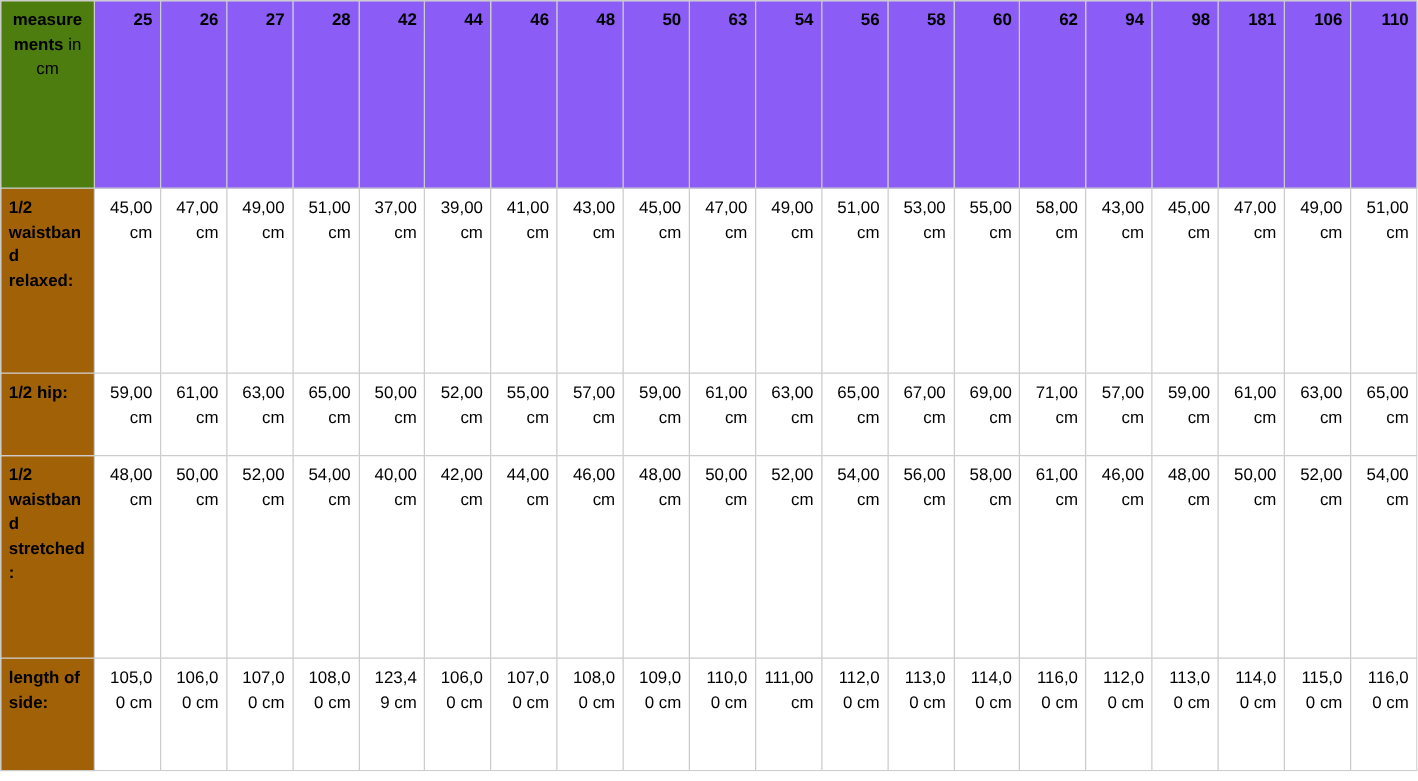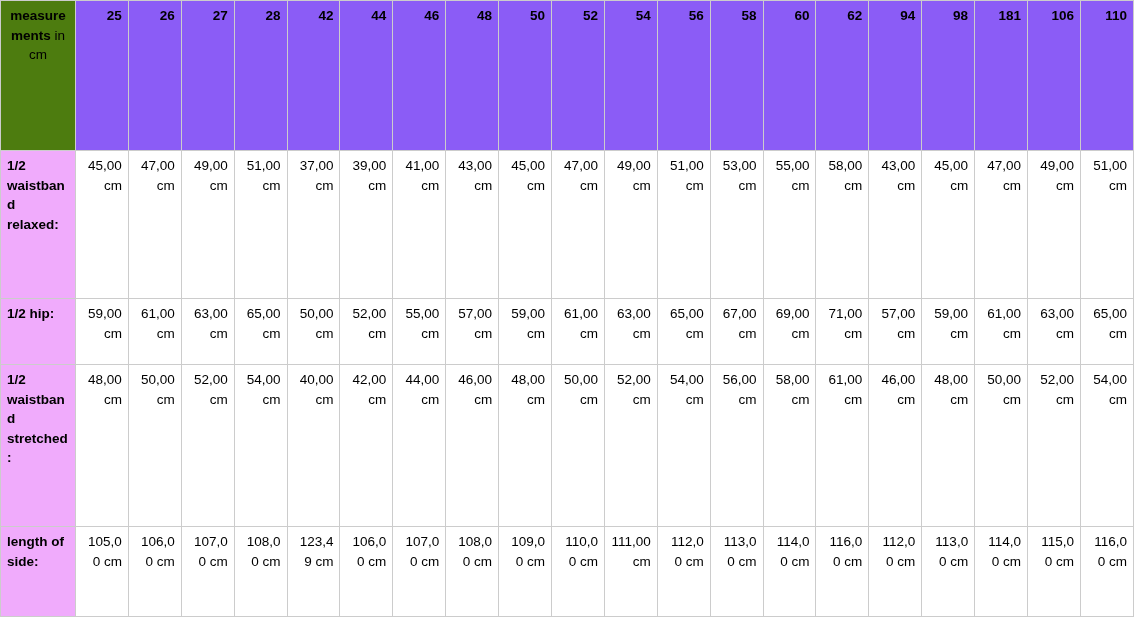--- a/index.html
+++ b/index.html
@@ -23,21 +23,21 @@
     line-height: 1.45;
     vertical-align: top;
     word-wrap: break-word;
     overflow-wrap: anywhere;
   }
   
   #size-table .rowhead {
     width: 62px;
     font-weight: bold;
     text-align: left;
-    background: #f0abfc;
+    background: #a16207;
   }
   
   #size-table .val {
     text-align: right;
     background: #ffffff;
   }
   
   #size-table thead th.colhead {
     font-weight: bold;
     text-align: right;
@@ -71,21 +71,21 @@
       <th class="rowhead" data-name="table-corner-header"><span data-name="corner-label-bold">measurements</span><span class="unit" data-name="corner-label-unit"> in cm</span></th>
       <th class="colhead" data-name="column-header-0">25</th>
       <th class="colhead" data-name="column-header-1">26</th>
       <th class="colhead" data-name="column-header-2">27</th>
       <th class="colhead" data-name="column-header-3">28</th>
       <th class="colhead" data-name="column-header-4">42</th>
       <th class="colhead" data-name="column-header-5">44</th>
       <th class="colhead" data-name="column-header-6">46</th>
       <th class="colhead" data-name="column-header-7">48</th>
       <th class="colhead" data-name="column-header-8">50</th>
-      <th class="colhead" data-name="column-header-9">52</th>
+      <th class="colhead" data-name="column-header-9">63</th>
       <th class="colhead" data-name="column-header-10">54</th>
       <th class="colhead" data-name="column-header-11">56</th>
       <th class="colhead" data-name="column-header-12">58</th>
       <th class="colhead" data-name="column-header-13">60</th>
       <th class="colhead" data-name="column-header-14">62</th>
       <th class="colhead" data-name="column-header-15">94</th>
       <th class="colhead" data-name="column-header-16">98</th>
       <th class="colhead" data-name="column-header-17">181</th>
       <th class="colhead" data-name="column-header-18">106</th>
       <th class="colhead" data-name="column-header-19">110</th>

